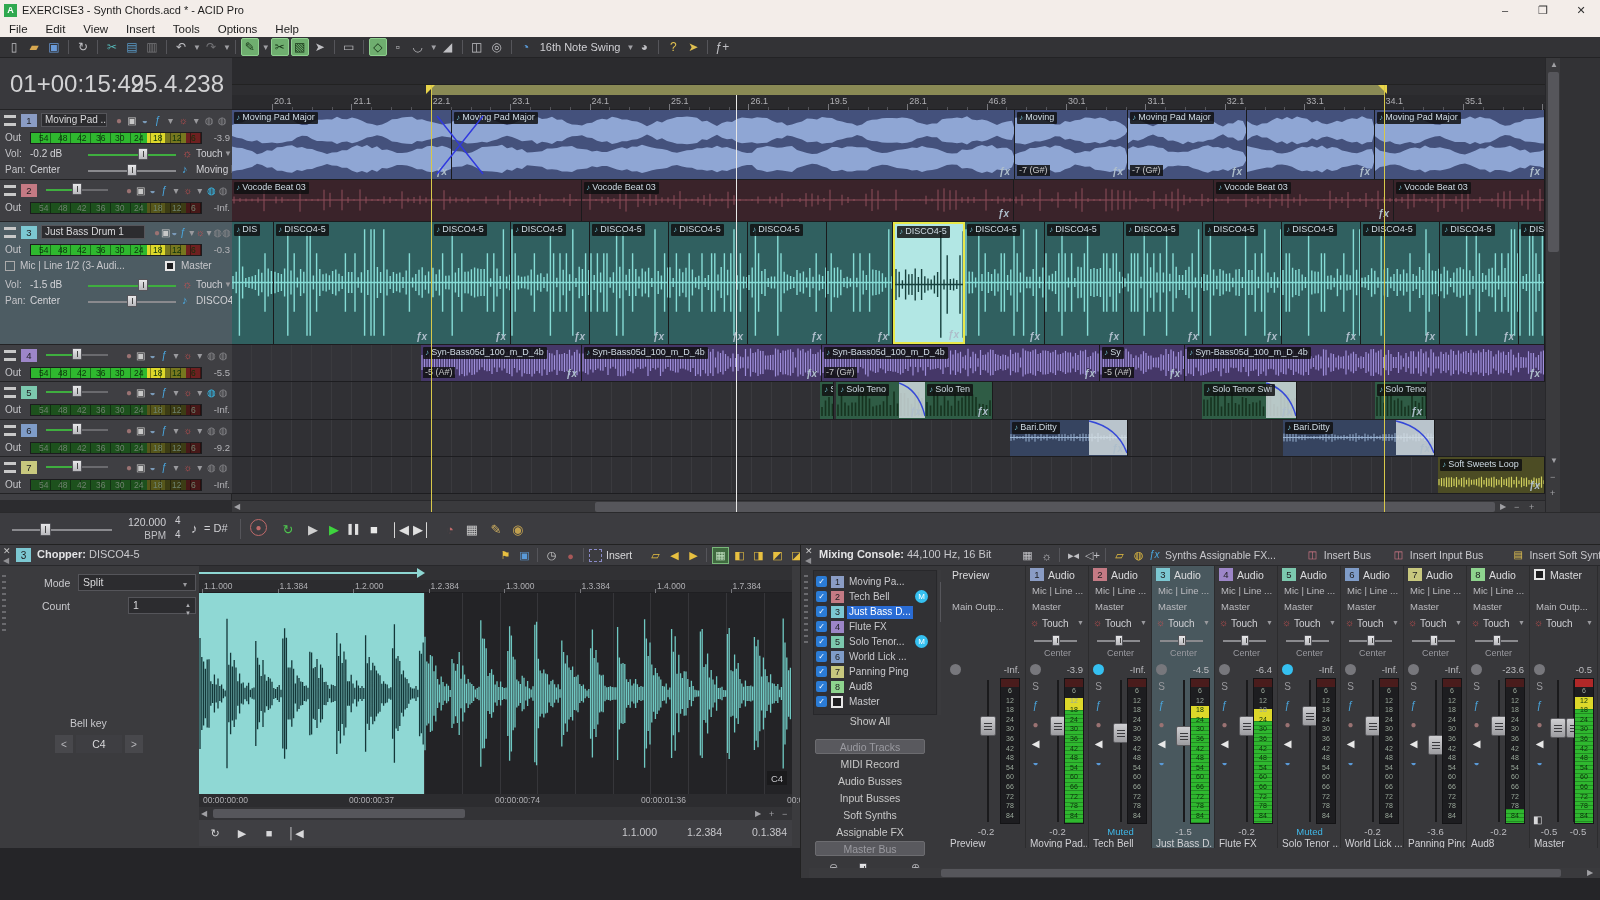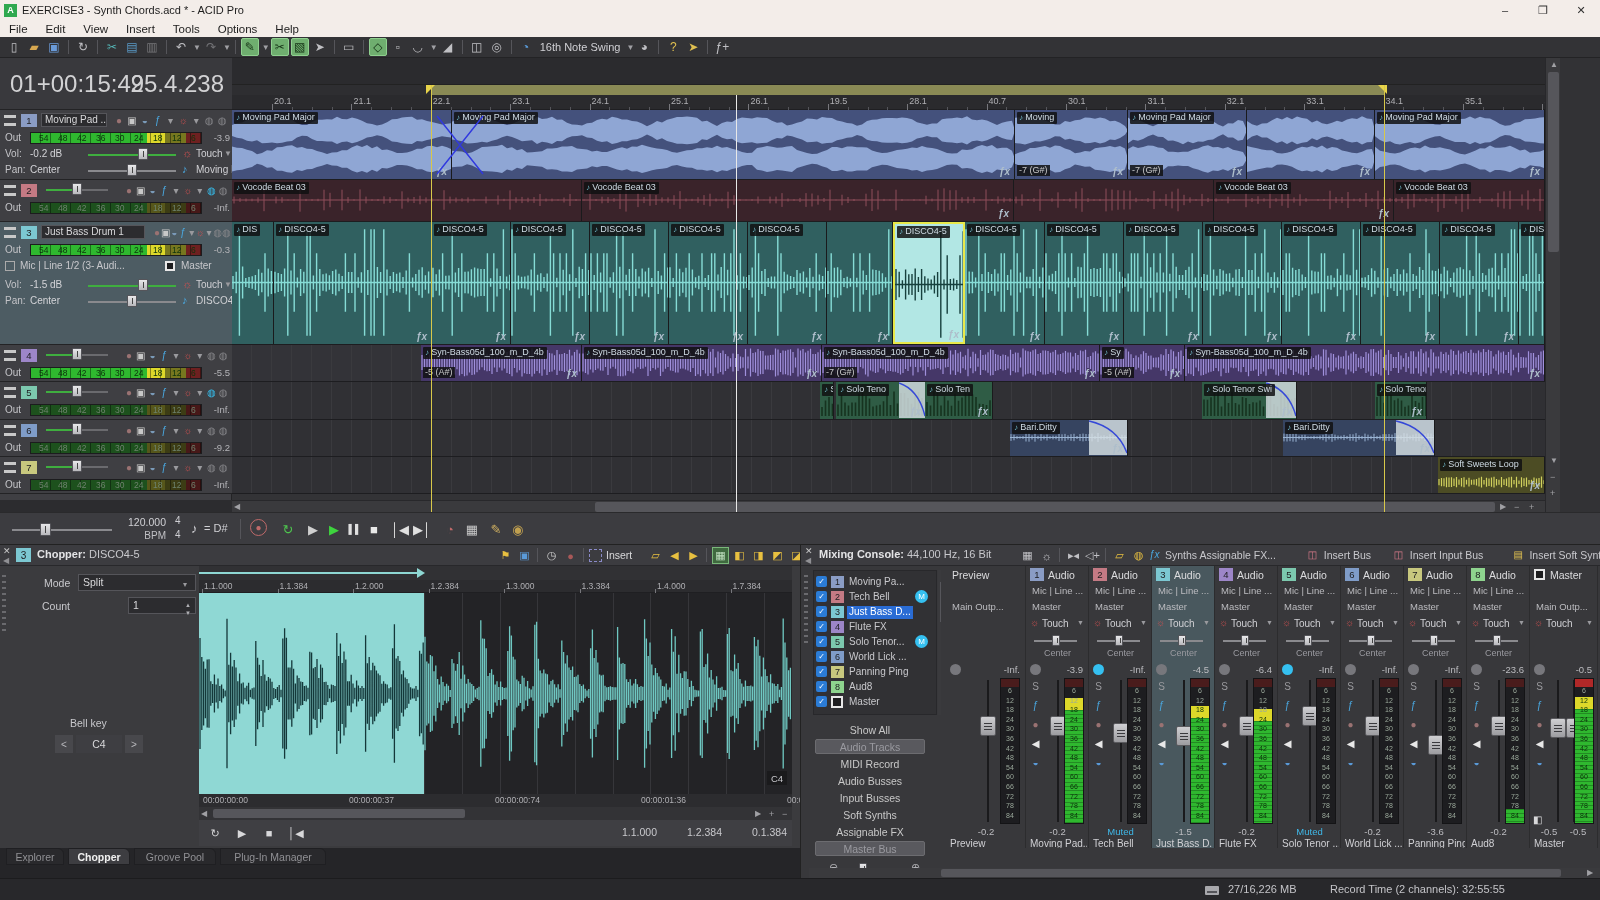--- a/index.html
+++ b/index.html
@@ -430,21 +430,21 @@
           <div style="position: absolute; left: 597.8px; top: 1px; font-size: 9px; color: rgb(176, 176, 180);">19.5</div>
           <div style="position: absolute; left: 595.8px; top: 9px; width: 1px; height: 6px; background: rgb(119, 119, 124);"></div>
           <div style="position: absolute; left: 615.65px; top: 12px; width: 1px; height: 3px; background: rgb(85, 85, 90);"></div>
           <div style="position: absolute; left: 635.5px; top: 12px; width: 1px; height: 3px; background: rgb(85, 85, 90);"></div>
           <div style="position: absolute; left: 655.35px; top: 12px; width: 1px; height: 3px; background: rgb(85, 85, 90);"></div>
           <div style="position: absolute; left: 677.2px; top: 1px; font-size: 9px; color: rgb(176, 176, 180);">28.1</div>
           <div style="position: absolute; left: 675.2px; top: 9px; width: 1px; height: 6px; background: rgb(119, 119, 124);"></div>
           <div style="position: absolute; left: 695.05px; top: 12px; width: 1px; height: 3px; background: rgb(85, 85, 90);"></div>
           <div style="position: absolute; left: 714.9px; top: 12px; width: 1px; height: 3px; background: rgb(85, 85, 90);"></div>
           <div style="position: absolute; left: 734.75px; top: 12px; width: 1px; height: 3px; background: rgb(85, 85, 90);"></div>
-          <div style="position: absolute; left: 756.6px; top: 1px; font-size: 9px; color: rgb(176, 176, 180);">40.7</div>
+          <div style="position: absolute; left: 756.6px; top: 1px; font-size: 9px; color: rgb(176, 176, 180);">46.8</div>
           <div style="position: absolute; left: 754.6px; top: 9px; width: 1px; height: 6px; background: rgb(119, 119, 124);"></div>
           <div style="position: absolute; left: 774.45px; top: 12px; width: 1px; height: 3px; background: rgb(85, 85, 90);"></div>
           <div style="position: absolute; left: 794.3px; top: 12px; width: 1px; height: 3px; background: rgb(85, 85, 90);"></div>
           <div style="position: absolute; left: 814.15px; top: 12px; width: 1px; height: 3px; background: rgb(85, 85, 90);"></div>
           <div style="position: absolute; left: 836px; top: 1px; font-size: 9px; color: rgb(176, 176, 180);">30.1</div>
           <div style="position: absolute; left: 834px; top: 9px; width: 1px; height: 6px; background: rgb(119, 119, 124);"></div>
           <div style="position: absolute; left: 853.85px; top: 12px; width: 1px; height: 3px; background: rgb(85, 85, 90);"></div>
           <div style="position: absolute; left: 873.7px; top: 12px; width: 1px; height: 3px; background: rgb(85, 85, 90);"></div>
           <div style="position: absolute; left: 893.55px; top: 12px; width: 1px; height: 3px; background: rgb(85, 85, 90);"></div>
           <div style="position: absolute; left: 915.4px; top: 1px; font-size: 9px; color: rgb(176, 176, 180);">31.1</div>
@@ -932,26 +932,20 @@
             <div style="position: absolute; left: 6px; top: 5px; width: 20px; height: 16px; display: flex; align-items: center; justify-content: center; font-size: 11px; color: rgb(216, 216, 218);">↻</div>
             <div style="position: absolute; left: 33px; top: 5px; width: 20px; height: 16px; display: flex; align-items: center; justify-content: center; font-size: 11px; color: rgb(216, 216, 218);">▶</div>
             <div style="position: absolute; left: 60px; top: 5px; width: 20px; height: 16px; display: flex; align-items: center; justify-content: center; font-size: 11px; color: rgb(216, 216, 218);">■</div>
             <div style="position: absolute; left: 87px; top: 5px; width: 20px; height: 16px; display: flex; align-items: center; justify-content: center; font-size: 11px; color: rgb(216, 216, 218);">│◀</div>
             <div style="position: absolute; left: 400px; top: 6px; width: 58px; text-align: right; font-size: 10.5px; color: rgb(200, 200, 204);">1.1.000</div>
             <div style="position: absolute; left: 465px; top: 6px; width: 58px; text-align: right; font-size: 10.5px; color: rgb(200, 200, 204);">1.2.384</div>
             <div style="position: absolute; left: 530px; top: 6px; width: 58px; text-align: right; font-size: 10.5px; color: rgb(200, 200, 204);">0.1.384</div>
           </div>
         </div>
       </div>
-      <div style="position: absolute; left: 0px; top: 790px; width: 800px; height: 18px; background: rgb(37, 37, 40);">
-        <div class="tab" style="left: 6px; width: 58px;">Explorer</div>
-        <div class="tab on" style="left: 68px; width: 62px;">Chopper</div>
-        <div class="tab" style="left: 134px; width: 82px;">Groove Pool</div>
-        <div class="tab" style="left: 220px; width: 106px;">Plug-In Manager</div>
-      </div>
       <div style="position: absolute; left: 800px; top: 487px; width: 800px; height: 333px; background: rgb(56, 56, 59); border-left: 1px solid rgb(34, 34, 34);">
         <div style="position: absolute; left: 0px; top: 0px; width: 800px; height: 21px; background: rgb(60, 60, 64); border-bottom: 1px solid rgb(40, 40, 43);">
           <div style="position: absolute; left: 4px; top: 1px; font-size: 9px; color: rgb(200, 200, 200);">✕</div>
           <div style="position: absolute; left: 4px; top: 11px; font-size: 8px; color: rgb(144, 144, 148);">◀</div>
           <div class="panel-label" style="position: absolute; left: 18px; top: 3px; font-size: 11px; color: rgb(200, 200, 204);"><b>Mixing Console: </b>44,100 Hz, 16 Bit</div>
           <div style="position: absolute; left: 218px; top: 2px; width: 17px; height: 17px; display: flex; align-items: center; justify-content: center; font-size: 11px; color: rgb(192, 192, 196);">▦</div>
           <div style="position: absolute; left: 237px; top: 2px; width: 17px; height: 17px; display: flex; align-items: center; justify-content: center; font-size: 11px; color: rgb(192, 192, 196);">☼</div>
           <div style="position: absolute; left: 258px; top: 3px; width: 1px; height: 14px; background: rgb(85, 85, 90);"></div>
           <div style="position: absolute; left: 264px; top: 2px; width: 17px; height: 17px; display: flex; align-items: center; justify-content: center; font-size: 11px; color: rgb(192, 192, 196);">▸◂</div>
           <div style="position: absolute; left: 283px; top: 2px; width: 17px; height: 17px; display: flex; align-items: center; justify-content: center; font-size: 11px; color: rgb(192, 192, 196);">◁+</div>
@@ -1023,21 +1017,21 @@
             <div style="position: absolute; left: 0px; top: 1px; width: 11px; height: 11px; background: rgb(43, 124, 214); border-radius: 2px; color: rgb(255, 255, 255); font-size: 8px; display: flex; align-items: center; justify-content: center;">✓</div>
             <div style="position: absolute; left: 15px; top: 1px; width: 12px; height: 12px; background: rgb(29, 29, 31); border: 2px solid rgb(232, 232, 232);"></div>
             <div style="position: absolute; left: 31px; top: 1px; width: 66px; height: 13px; font-size: 10px; color: rgb(200, 200, 204); white-space: nowrap; overflow: hidden; padding-left: 2px;">Master</div>
           </div>
         </div>
         <div style="position: absolute; left: 137px; top: 25px; width: 11px; height: 145px; background: rgb(58, 58, 61);">
           <div style="position: absolute; left: 2px; top: 1px; font-size: 7px; color: rgb(160, 160, 164);">▲</div>
           <div style="position: absolute; left: 2px; top: 12px; width: 7px; height: 40px; background: rgb(86, 86, 91);"></div>
           <div style="position: absolute; left: 2px; top: 134px; font-size: 7px; color: rgb(160, 160, 164);">▼</div>
         </div>
-        <div class="filterbtn" style="top: 177px;">Show All</div>
+        <div class="filterbtn" style="top: 168px;">Show All</div>
         <div class="filterbtn on" style="top: 194px;">Audio Tracks</div>
         <div class="filterbtn" style="top: 211px;">MIDI Record</div>
         <div class="filterbtn" style="top: 228px;">Audio Busses</div>
         <div class="filterbtn" style="top: 245px;">Input Busses</div>
         <div class="filterbtn" style="top: 262px;">Soft Synths</div>
         <div class="filterbtn" style="top: 279px;">Assignable FX</div>
         <div class="filterbtn on" style="top: 296px;">Master Bus</div>
         <div style="position: absolute; left: 14px; top: 316px; width: 120px; height: 16px;">
           <div style="position: absolute; left: 14px; top: 0px; font-size: 11px; color: rgb(176, 176, 180);">⊖</div>
           <div style="position: absolute; left: 34px; top: 7px; width: 52px; height: 2px; background: rgb(138, 138, 142);"></div>
@@ -1441,21 +1435,14 @@
             <div style="position: absolute; left: 34px; top: 260px; width: 28px; text-align: center; font-size: 9.5px; color: rgb(188, 188, 192);">-0.5</div>
             <div style="position: absolute; left: 4px; top: 272px; width: 62px; font-size: 10px; color: rgb(208, 208, 212); white-space: nowrap; overflow: hidden;">Master</div>
           </div>
         </div>
         <div style="position: absolute; left: 8px; top: 321px; width: 0px; height: 0px;"></div>
         <div style="position: absolute; left: 8px; top: 323px; width: 792px; height: 10px; background: rgb(58, 58, 61);">
           <div style="position: absolute; left: 132px; top: 1px; width: 620px; height: 8px; background: rgb(86, 86, 91); border-radius: 2px;"></div>
           <div style="position: absolute; left: 778px; top: 0px; font-size: 8px; color: rgb(160, 160, 164);">▶</div>
         </div>
       </div>
-      <div style="position: absolute; left: 0px; top: 820px; width: 1600px; height: 22px; background: rgb(40, 40, 43); border-top: 1px solid rgb(28, 28, 30);">
-        <div style="position: absolute; left: 1205px; top: 7px; width: 14px; height: 9px; background: rgb(168, 168, 172); border-radius: 1px;">
-          <div style="position: absolute; left: 2px; top: 5px; width: 10px; height: 2px; background: rgb(85, 85, 90);"></div>
-        </div>
-        <div style="position: absolute; left: 1228px; top: 4px; font-size: 11px; color: rgb(196, 196, 200);">27/16,226 MB</div>
-        <div style="position: absolute; left: 1330px; top: 4px; font-size: 11px; color: rgb(196, 196, 200);">Record Time (2 channels): 32:55:55</div>
-      </div>
     </div>
 </div>
 
 </body></html>

